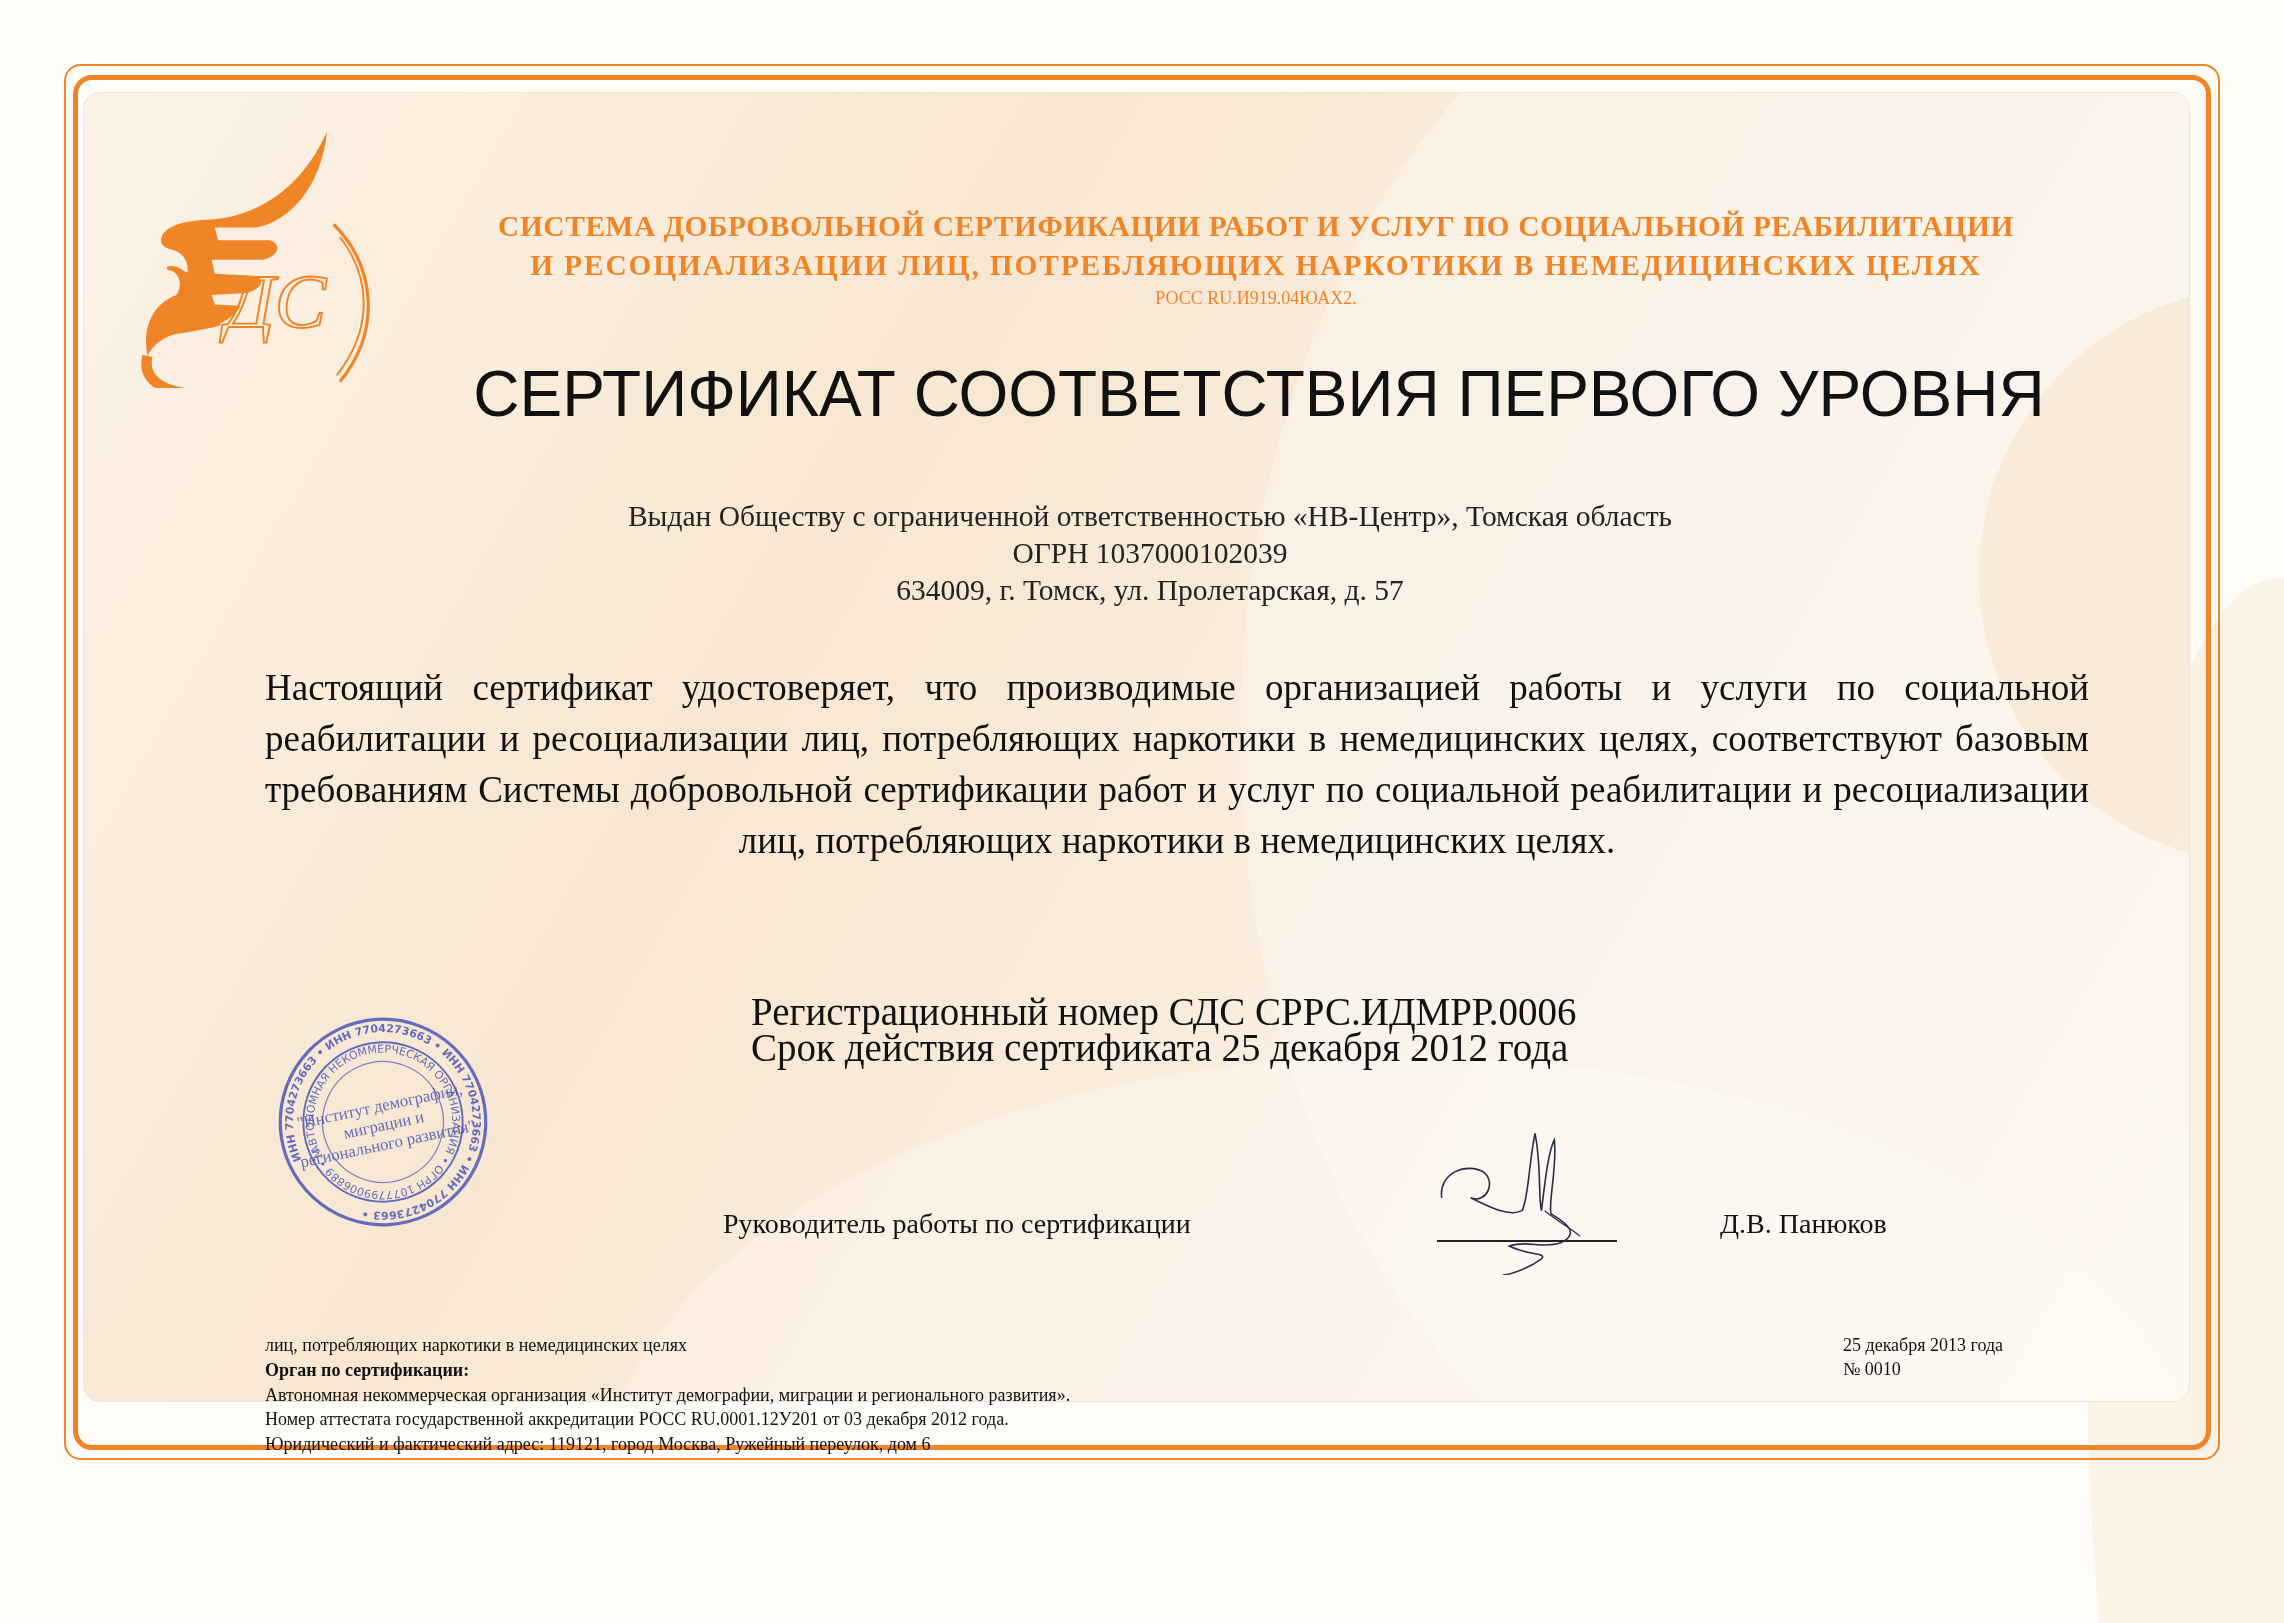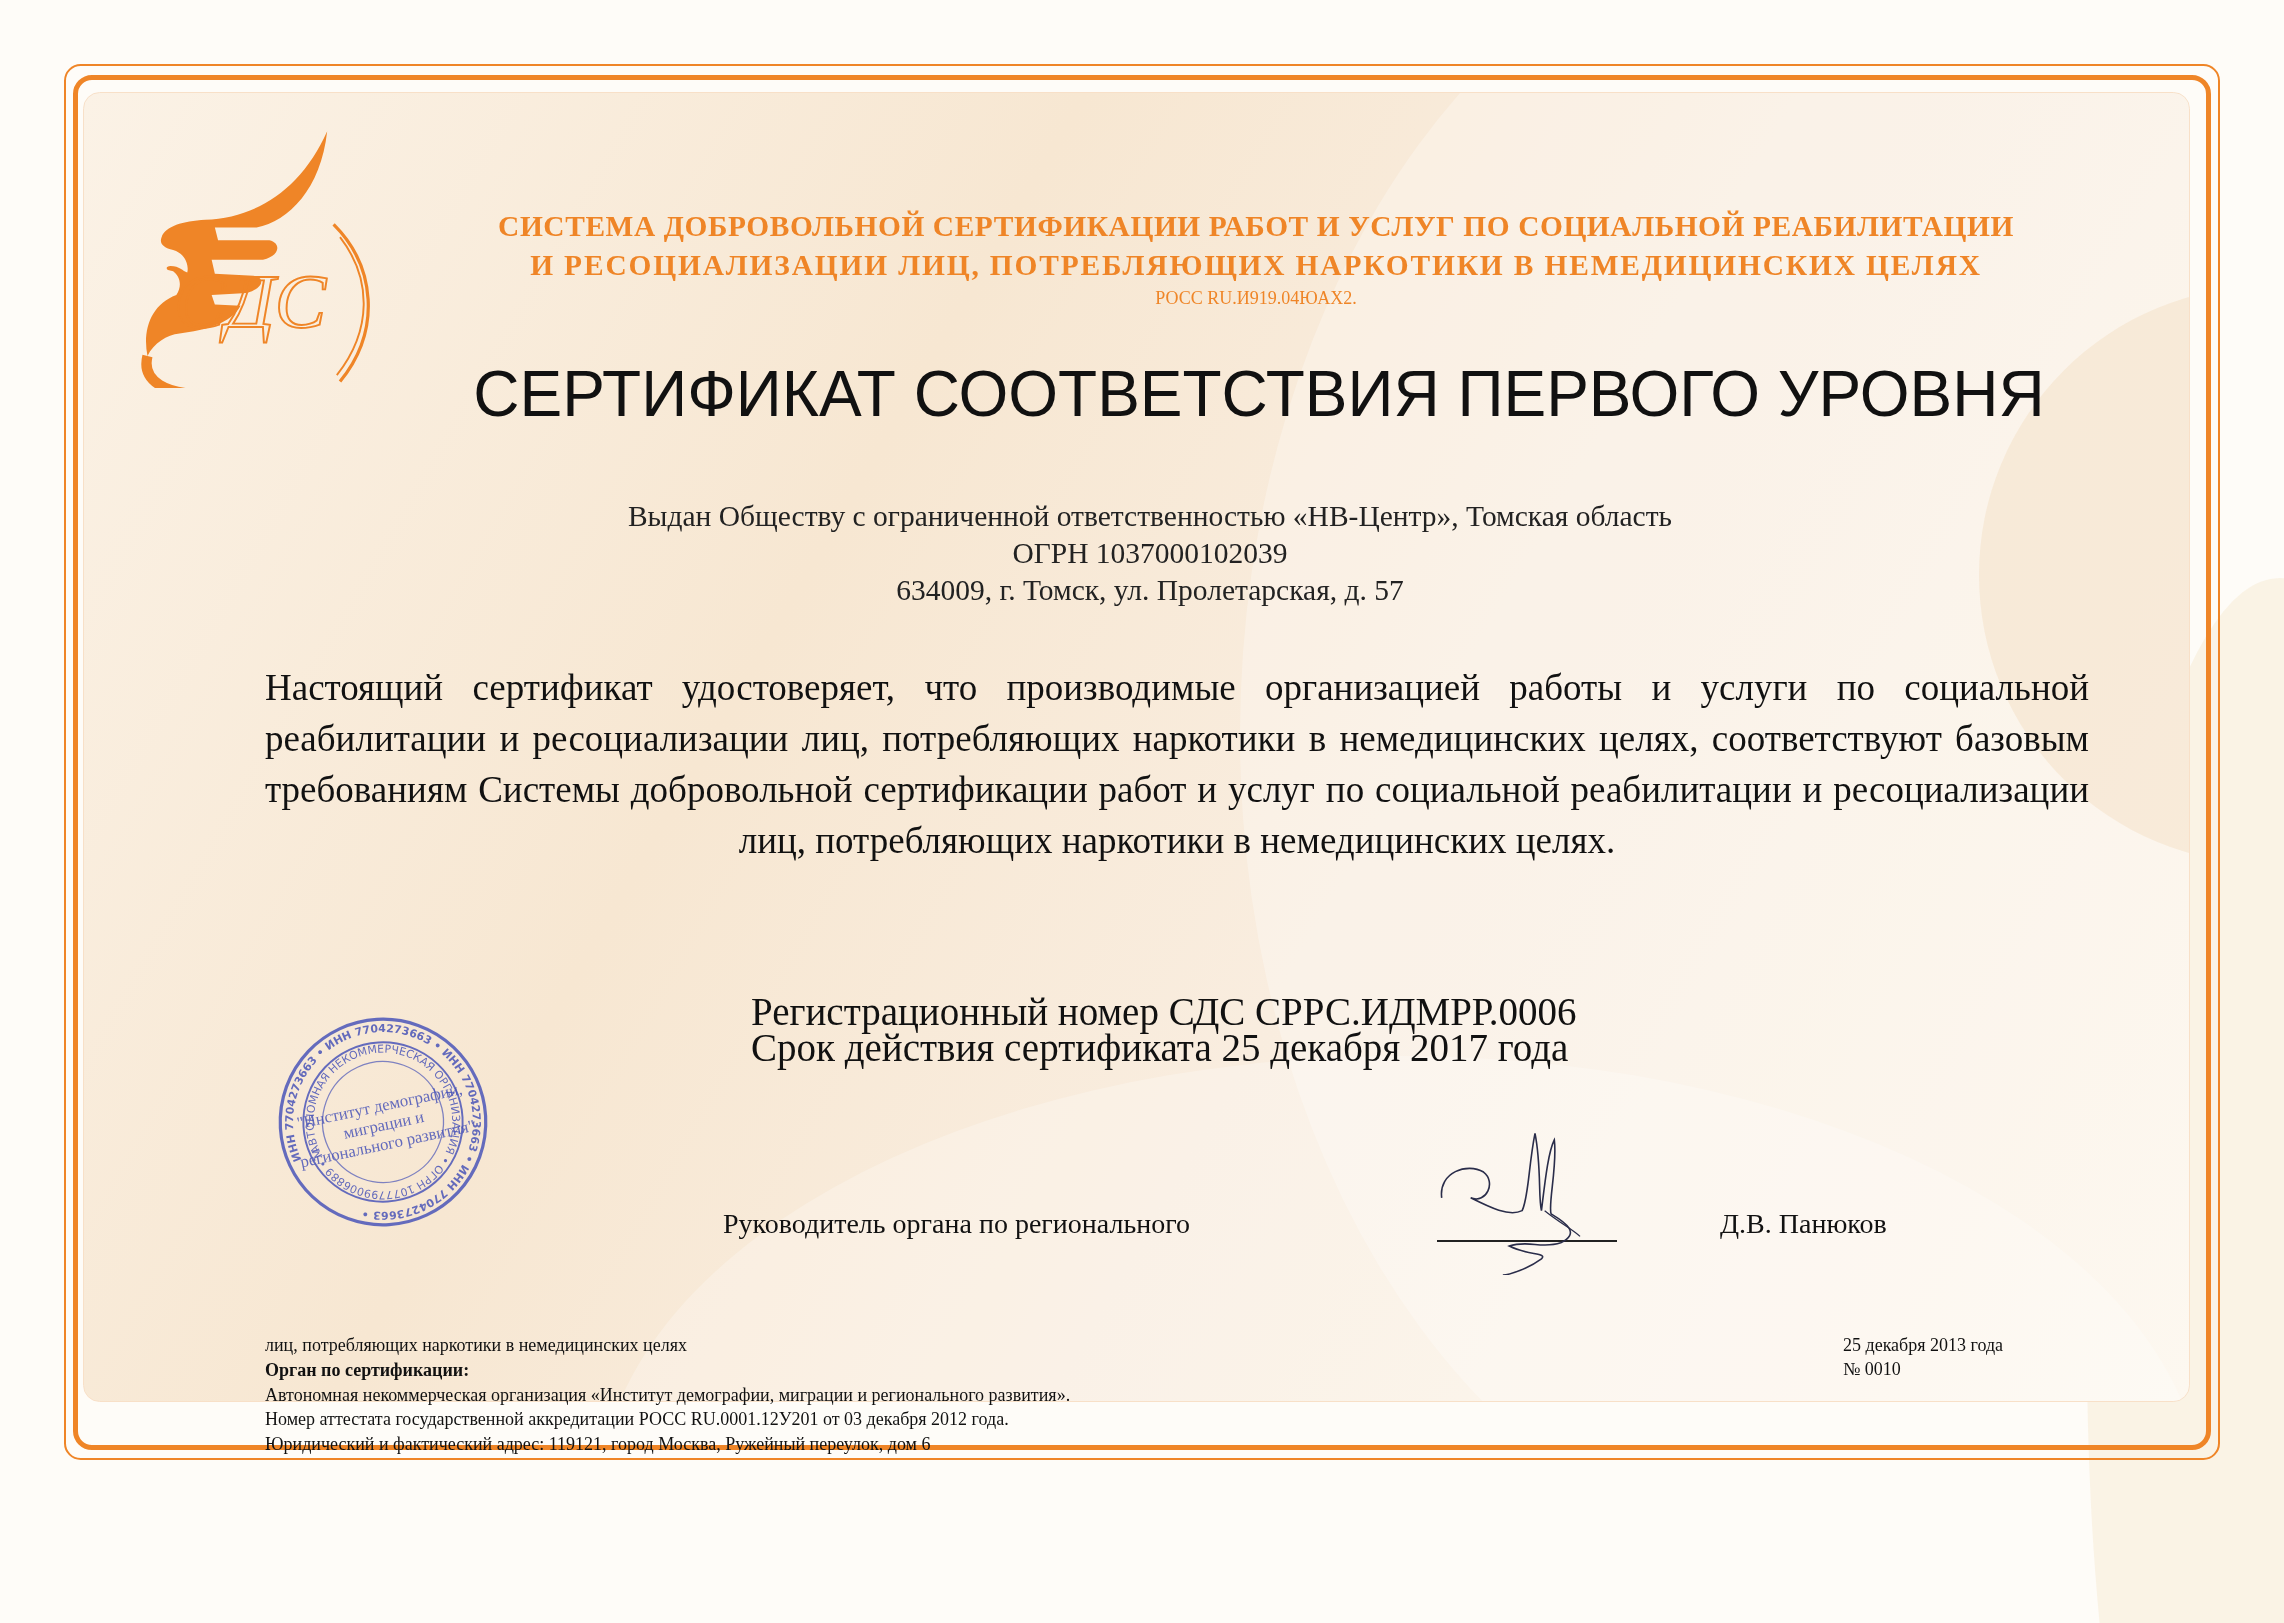--- a/index.html
+++ b/index.html
@@ -120,21 +120,21 @@
 <div class="issued">
   <div>Выдан Обществу с ограниченной ответственностью «НВ-Центр», Томская область</div>
   <div>ОГРН 1037000102039</div>
   <div>634009, г. Томск, ул. Пролетарская, д. 57</div>
 </div>
 
 <div class="body-text">Настоящий сертификат удостоверяет, что производимые организацией работы и услуги по социальной реабилитации и ресоциализации лиц, потребляющих наркотики в немедицинских целях, соответствуют базовым требованиям Системы добровольной сертификации работ и услуг по социальной реабилитации и ресоциализации лиц, потребляющих наркотики в немедицинских целях.</div>
 
 <div class="reg">
   <div>Регистрационный номер  СДС СРРС.ИДМРР.0006</div>
-  <div>Срок действия сертификата 25 декабря 2017 года</div>
+  <div>Срок действия сертификата 25 декабря 2012 года</div>
 </div>
 
 <svg class="stamp" viewBox="0 0 330 330">
   <defs>
     <path id="ringOuter" d="M165,165 m-140,0 a140,140 0 1,1 280,0 a140,140 0 1,1 -280,0"></path>
     <path id="ringInner" d="M165,165 m-108,0 a108,108 0 1,1 216,0 a108,108 0 1,1 -216,0"></path>
   </defs>
   <g transform="rotate(-25 165 165)">
     <circle cx="165" cy="165" r="160" fill="none" stroke="#4a55b8" stroke-width="5" opacity="0.85"></circle>
     <circle cx="165" cy="165" r="124" fill="none" stroke="#4a55b8" stroke-width="3" opacity="0.85"></circle>
@@ -147,21 +147,21 @@
     </text>
   </g>
   <g transform="rotate(-12 165 165)" font-family="Liberation Serif, serif" font-size="26" fill="#4a55b8" text-anchor="middle" opacity="0.85">
     <text x="165" y="148">"Институт демографии,</text>
     <text x="165" y="178">миграции и</text>
     <text x="165" y="208">регионального развития"</text>
   </g>
 </svg>
 
 <div class="signrow">
-  <span class="role">Руководитель органа по регионального</span>
+  <span class="role">Руководитель работы по сертификации</span>
   <span class="name">Д.В. Панюков</span>
 </div>
 <div class="sign-line" style="left:1437px;"></div>
 <svg class="signature" viewBox="0 0 320 230" style="left:1432px;">
   <path d="M15 110 C10 70 55 55 80 70 C100 85 85 120 60 110 C90 125 120 140 140 130 C150 110 150 60 160 10 C170 60 165 110 170 130 C175 90 180 40 190 20 C195 60 180 120 185 135 C210 150 230 165 200 180 C170 190 150 175 120 185 C150 200 180 195 170 205 C150 220 120 230 110 230" fill="none" stroke="#2a2d4a" stroke-width="2.5"></path>
   <path d="M175 130 C200 150 220 160 230 170" fill="none" stroke="#2a2d4a" stroke-width="2"></path>
 </svg>
 
 <div class="footer">
   <div class="left">

